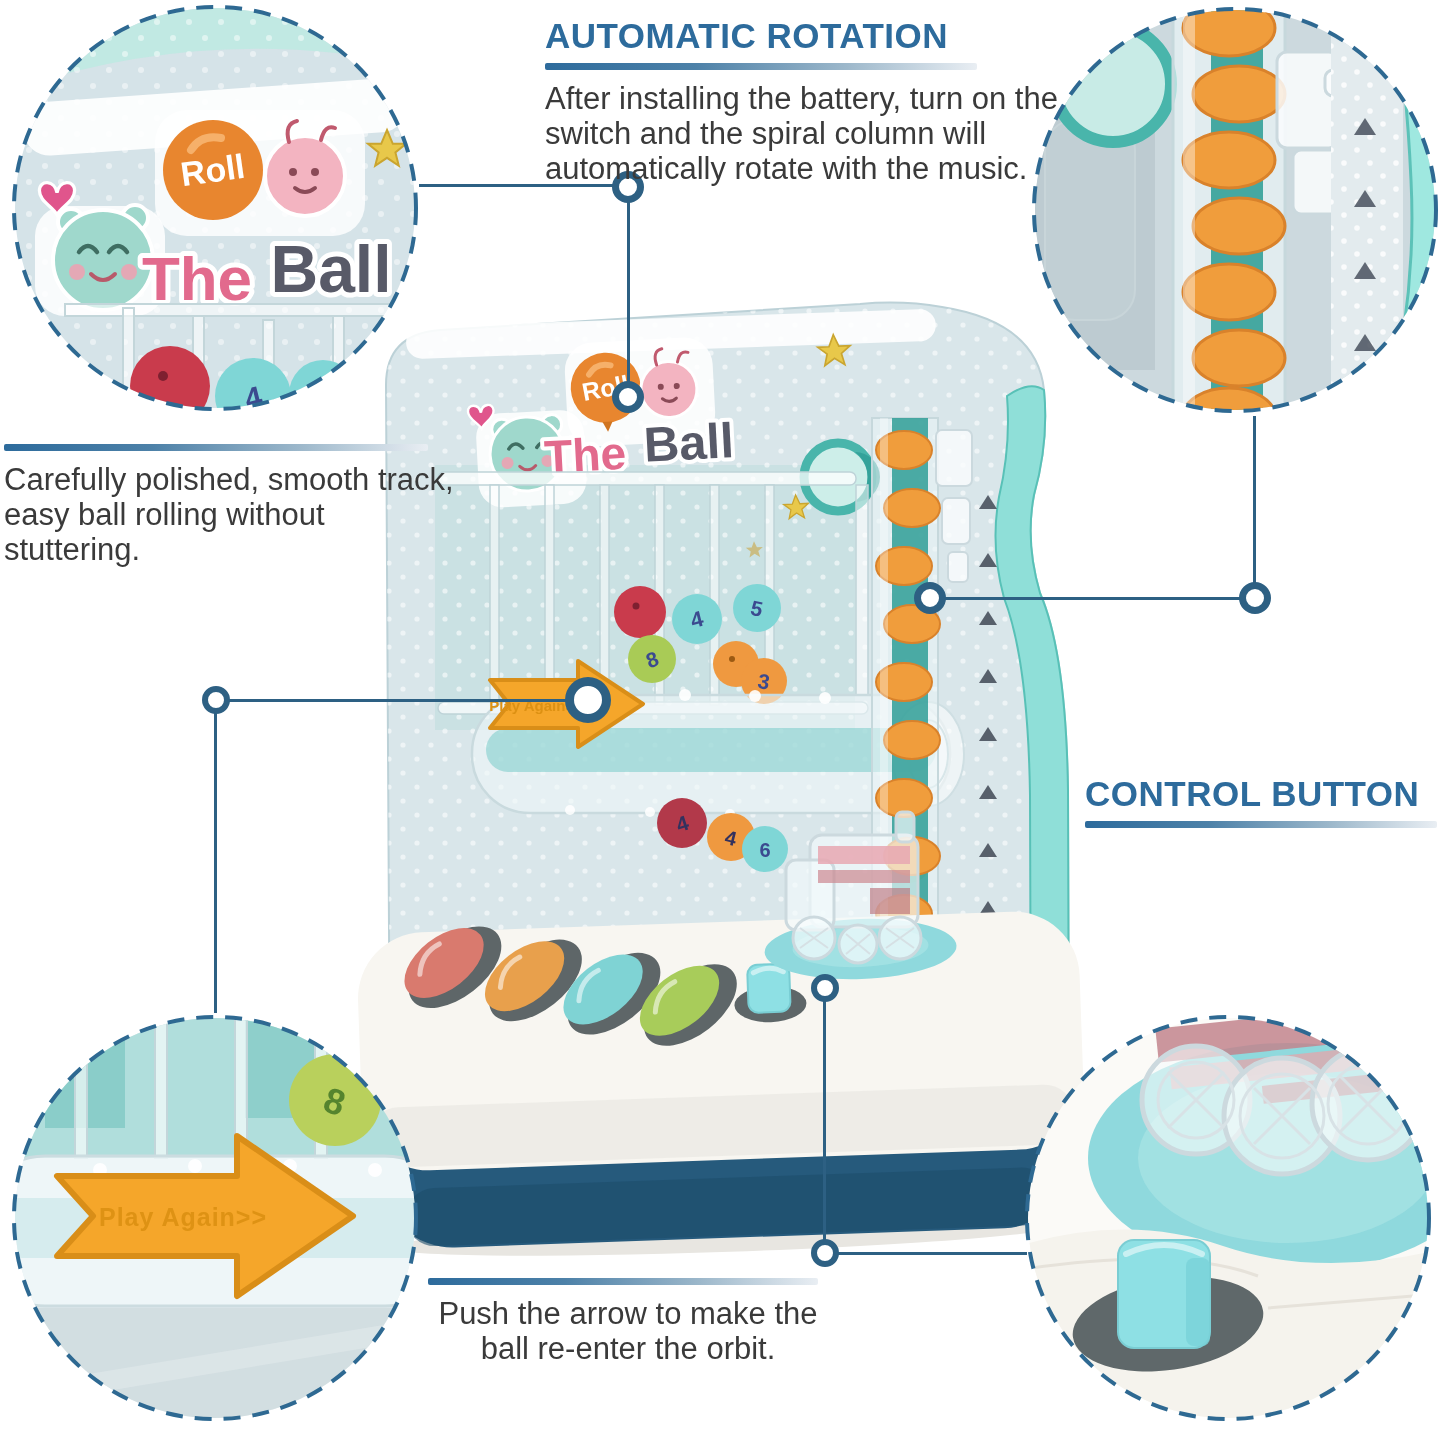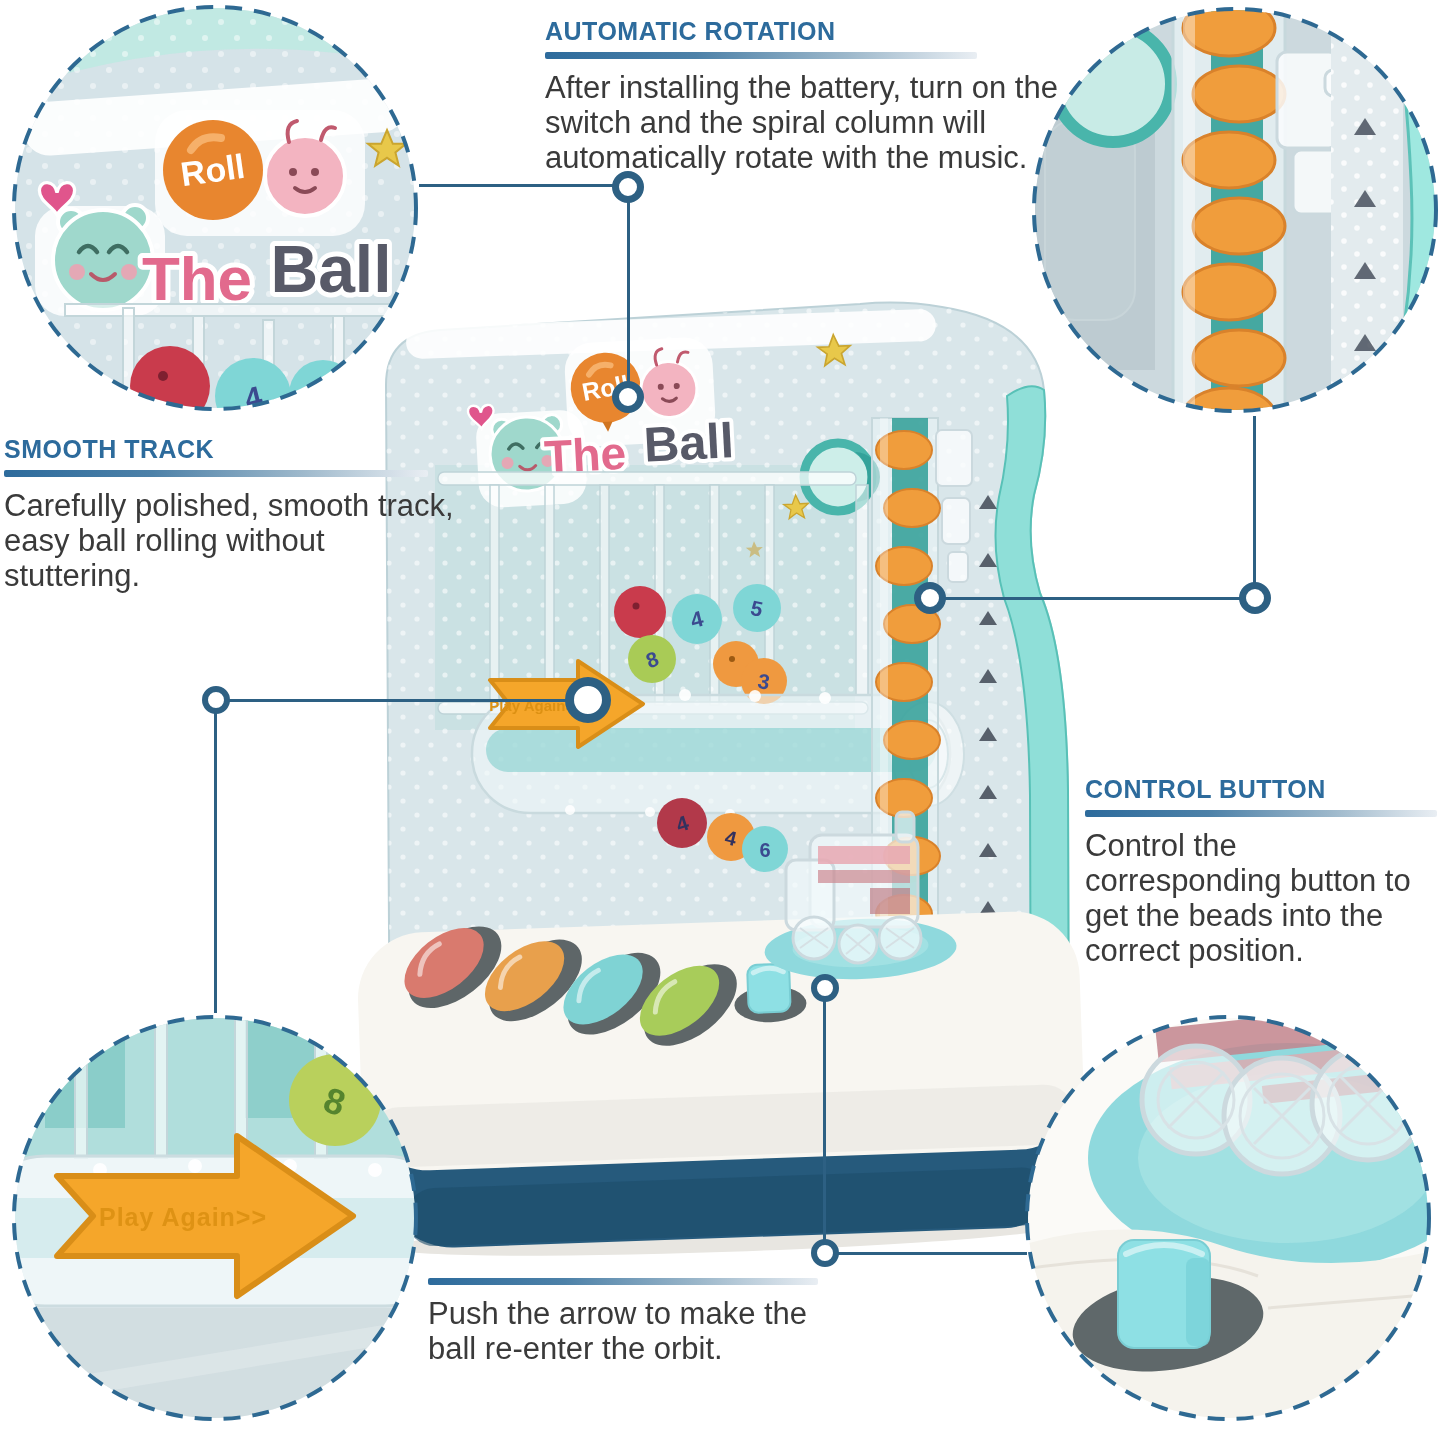--- a/index.html
+++ b/index.html
@@ -1,19 +1,19 @@
 <!DOCTYPE html>
 <html><head>
 <meta charset="utf-8">
 <style>
   html,body{margin:0;padding:0;background:#fff;}
   #canvas{position:relative;width:1445px;height:1430px;background:#ffffff;overflow:hidden;
           font-family:"Liberation Sans",sans-serif;}
   .callout{position:absolute;z-index:50;}
-  .callout h2{margin:0;font-size:25px;font-weight:700;letter-spacing:.5px;color:#2d6b9c;line-height:1.05;}
+  .callout h2{margin:0;font-size:35px;font-weight:700;letter-spacing:.5px;color:#2d6b9c;line-height:1.05;}
   .rule{height:7px;margin:8px 0 11px 0;border-radius:2px;
         background:linear-gradient(90deg,#2d6b9c 0%,#4d81a8 35%,#9db8cb 70%,#e9eef3 100%);}
   .callout p{margin:0;font-size:31px;line-height:1.13;color:#3a3a3a;}
   .cline{position:absolute;background:#2d6083;z-index:40;}
   .cdot{position:absolute;background:#ffffff;border:6px solid #2d6083;border-radius:50%;
         box-sizing:border-box;z-index:45;}
   .cdot.big{border-width:9px;}
   .cdot.mid{border-width:7px;}
   .inset{position:absolute;z-index:30;}
   .product{position:absolute;left:340px;top:290px;z-index:10;}
@@ -425,29 +425,27 @@
     <circle cx="210" cy="210" r="201" fill="none" stroke="#2e6992" stroke-width="4" stroke-dasharray="17 12"></circle>
   </svg>
 
   <section class="callout" style="left:545px;top:18px;width:520px;">
     <h2>AUTOMATIC ROTATION</h2>
     <div class="rule" style="width:432px;"></div>
     <p style="width:520px;">After installing the battery, turn on the switch and the spiral column will automatically rotate with the music.</p>
   </section>
 
   <section class="callout" style="left:4px;top:436px;width:455px;">
-    <h2>SMOOTH TRACK</h2>
     <div class="rule" style="width:424px;"></div>
     <p style="width:455px;">Carefully polished, smooth track, easy ball rolling without stuttering.</p>
   </section>
 
   <section class="callout" style="left:1085px;top:776px;width:356px;">
     <h2>CONTROL BUTTON</h2>
     <div class="rule" style="width:352px;"></div>
-    <p style="width:356px;">Control the corresponding button to get the beads into the correct position.</p>
   </section>
 
   <section class="callout" style="left:428px;top:1270px;width:400px;">
     <div class="rule" style="width:390px;"></div>
-    <p style="width:400px;">Push the arrow to make the ball re-enter the orbit.</p>
+    <p style="width:400px;text-align:center;">Push the arrow to make the ball re-enter the orbit.</p>
   </section>
 
 </div>
 
 </body></html>

